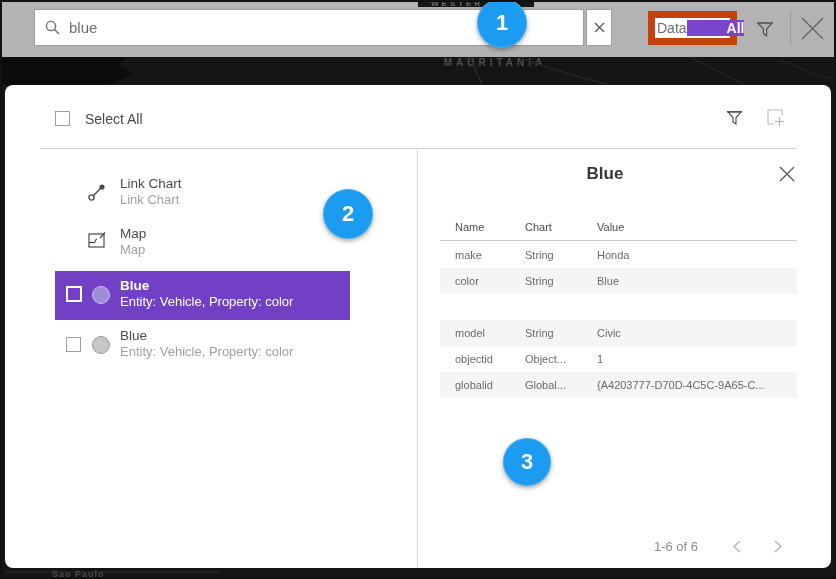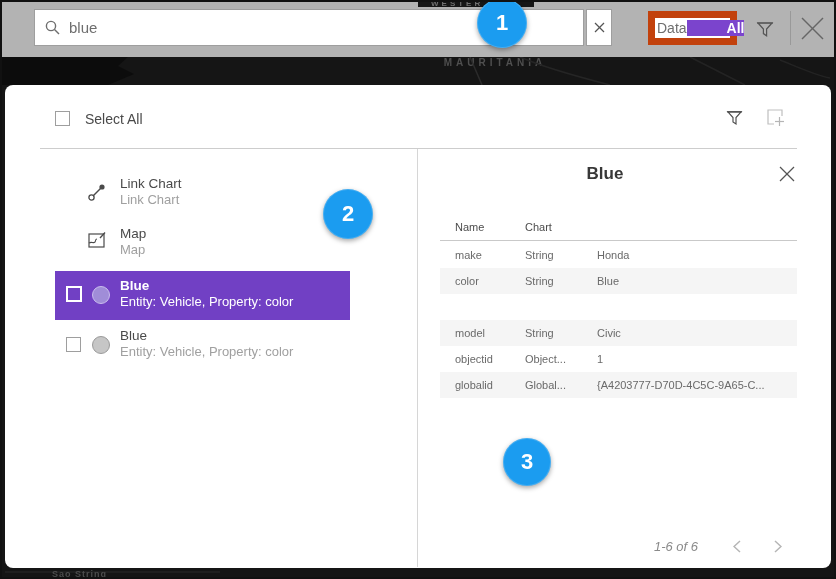--- a/index.html
+++ b/index.html
@@ -77,21 +77,21 @@
   <svg class="abs" style="left:0;top:0;z-index:1;" width="836" height="579">
     <path d="M0,57 L128,57 L118,66 L134,74 L108,85 L0,85 Z" fill="#0c0c0c"></path>
     <path d="M470,57 L482,85" stroke="#2c2c2c" stroke-width="1.5" fill="none"></path>
     <path d="M520,57 C545,68 575,76 610,85" stroke="#252525" stroke-width="1.5" fill="none"></path>
     <path d="M690,57 L745,85" stroke="#232323" stroke-width="1.5" fill="none"></path>
     <path d="M780,60 C800,68 815,75 830,78" stroke="#232323" stroke-width="1.5" fill="none"></path>
     <path d="M5,572 L220,572" stroke="#1f1f1f" stroke-width="2" fill="none"></path>
   </svg>
 
   <div class="abs map-label" style="left:440px;top:57px;width:110px;text-align:center;line-height:11px;">MAURITANIA</div>
-  <div class="abs map-bottom-label" style="left:52px;top:569px;z-index:3;">Sao String</div>
+  <div class="abs map-bottom-label" style="left:52px;top:569px;z-index:3;">Sao Paulo</div>
 
   <div class="abs toolbar">
 
     <div class="abs searchbox">
       <span class="search-icon-wrap">
         <svg width="15" height="15" viewBox="0 0 15 15">
           <circle cx="6" cy="6" r="4.6" fill="none" stroke="#6e6e6e" stroke-width="1.4"></circle>
           <line x1="9.5" y1="9.5" x2="14" y2="14" stroke="#6e6e6e" stroke-width="1.4"></line>
         </svg>
       </span>
@@ -192,20 +192,21 @@
   <div class="abs tool-btn" style="left:777px;top:164px;width:20px;height:20px;z-index:3;">
     <svg width="16" height="16" viewBox="0 0 16 16">
       <line x1="1" y1="1" x2="15" y2="15" stroke="#555" stroke-width="1.2"></line>
       <line x1="15" y1="1" x2="1" y2="15" stroke="#555" stroke-width="1.2"></line>
     </svg>
   </div>
 
   <div class="abs trow tbl-head" style="top:214px;z-index:3;color:#4c4c4c;">
     <div class="tc1">Name</div>
     <div class="tc2">Chart</div>
+    <div class="tc3">Value</div>
   </div>
   <div class="abs tbl-underline" style="z-index:3;"></div>
 
   <div class="abs trow" style="top:242px;z-index:3;">
     <div class="tc1">make</div>
     <div class="tc2">String</div>
     <div class="tc3">Honda</div>
   </div>
   <div class="abs trow alt" style="top:268px;z-index:3;">
     <div class="tc1">color</div>
@@ -221,21 +222,21 @@
     <div class="tc1">objectid</div>
     <div class="tc2">Object...</div>
     <div class="tc3">1</div>
   </div>
   <div class="abs trow alt" style="top:372px;z-index:3;">
     <div class="tc1">globalid</div>
     <div class="tc2">Global...</div>
     <div class="tc3">{A4203777-D70D-4C5C-9A65-C...</div>
   </div>
 
-  <div class="abs pager-text" style="left:628px;top:539px;width:70px;text-align:right;z-index:3;font-style:italic;">1-6 of 6</div>
+  <div class="abs pager-text" style="left:628px;top:539px;width:70px;text-align:right;z-index:3;">1-6 of 6</div>
   <div class="abs pager-btn" style="left:727px;top:536px;z-index:3;">
     <svg width="8" height="13" viewBox="0 0 8 13">
       <polyline points="7,1 1,6.5 7,12" fill="none" stroke="#b5b5b5" stroke-width="1.5"></polyline>
     </svg>
   </div>
   <div class="abs pager-btn" style="left:768px;top:536px;z-index:3;">
     <svg width="8" height="13" viewBox="0 0 8 13">
       <polyline points="1,1 7,6.5 1,12" fill="none" stroke="#b5b5b5" stroke-width="1.5"></polyline>
     </svg>
   </div>

